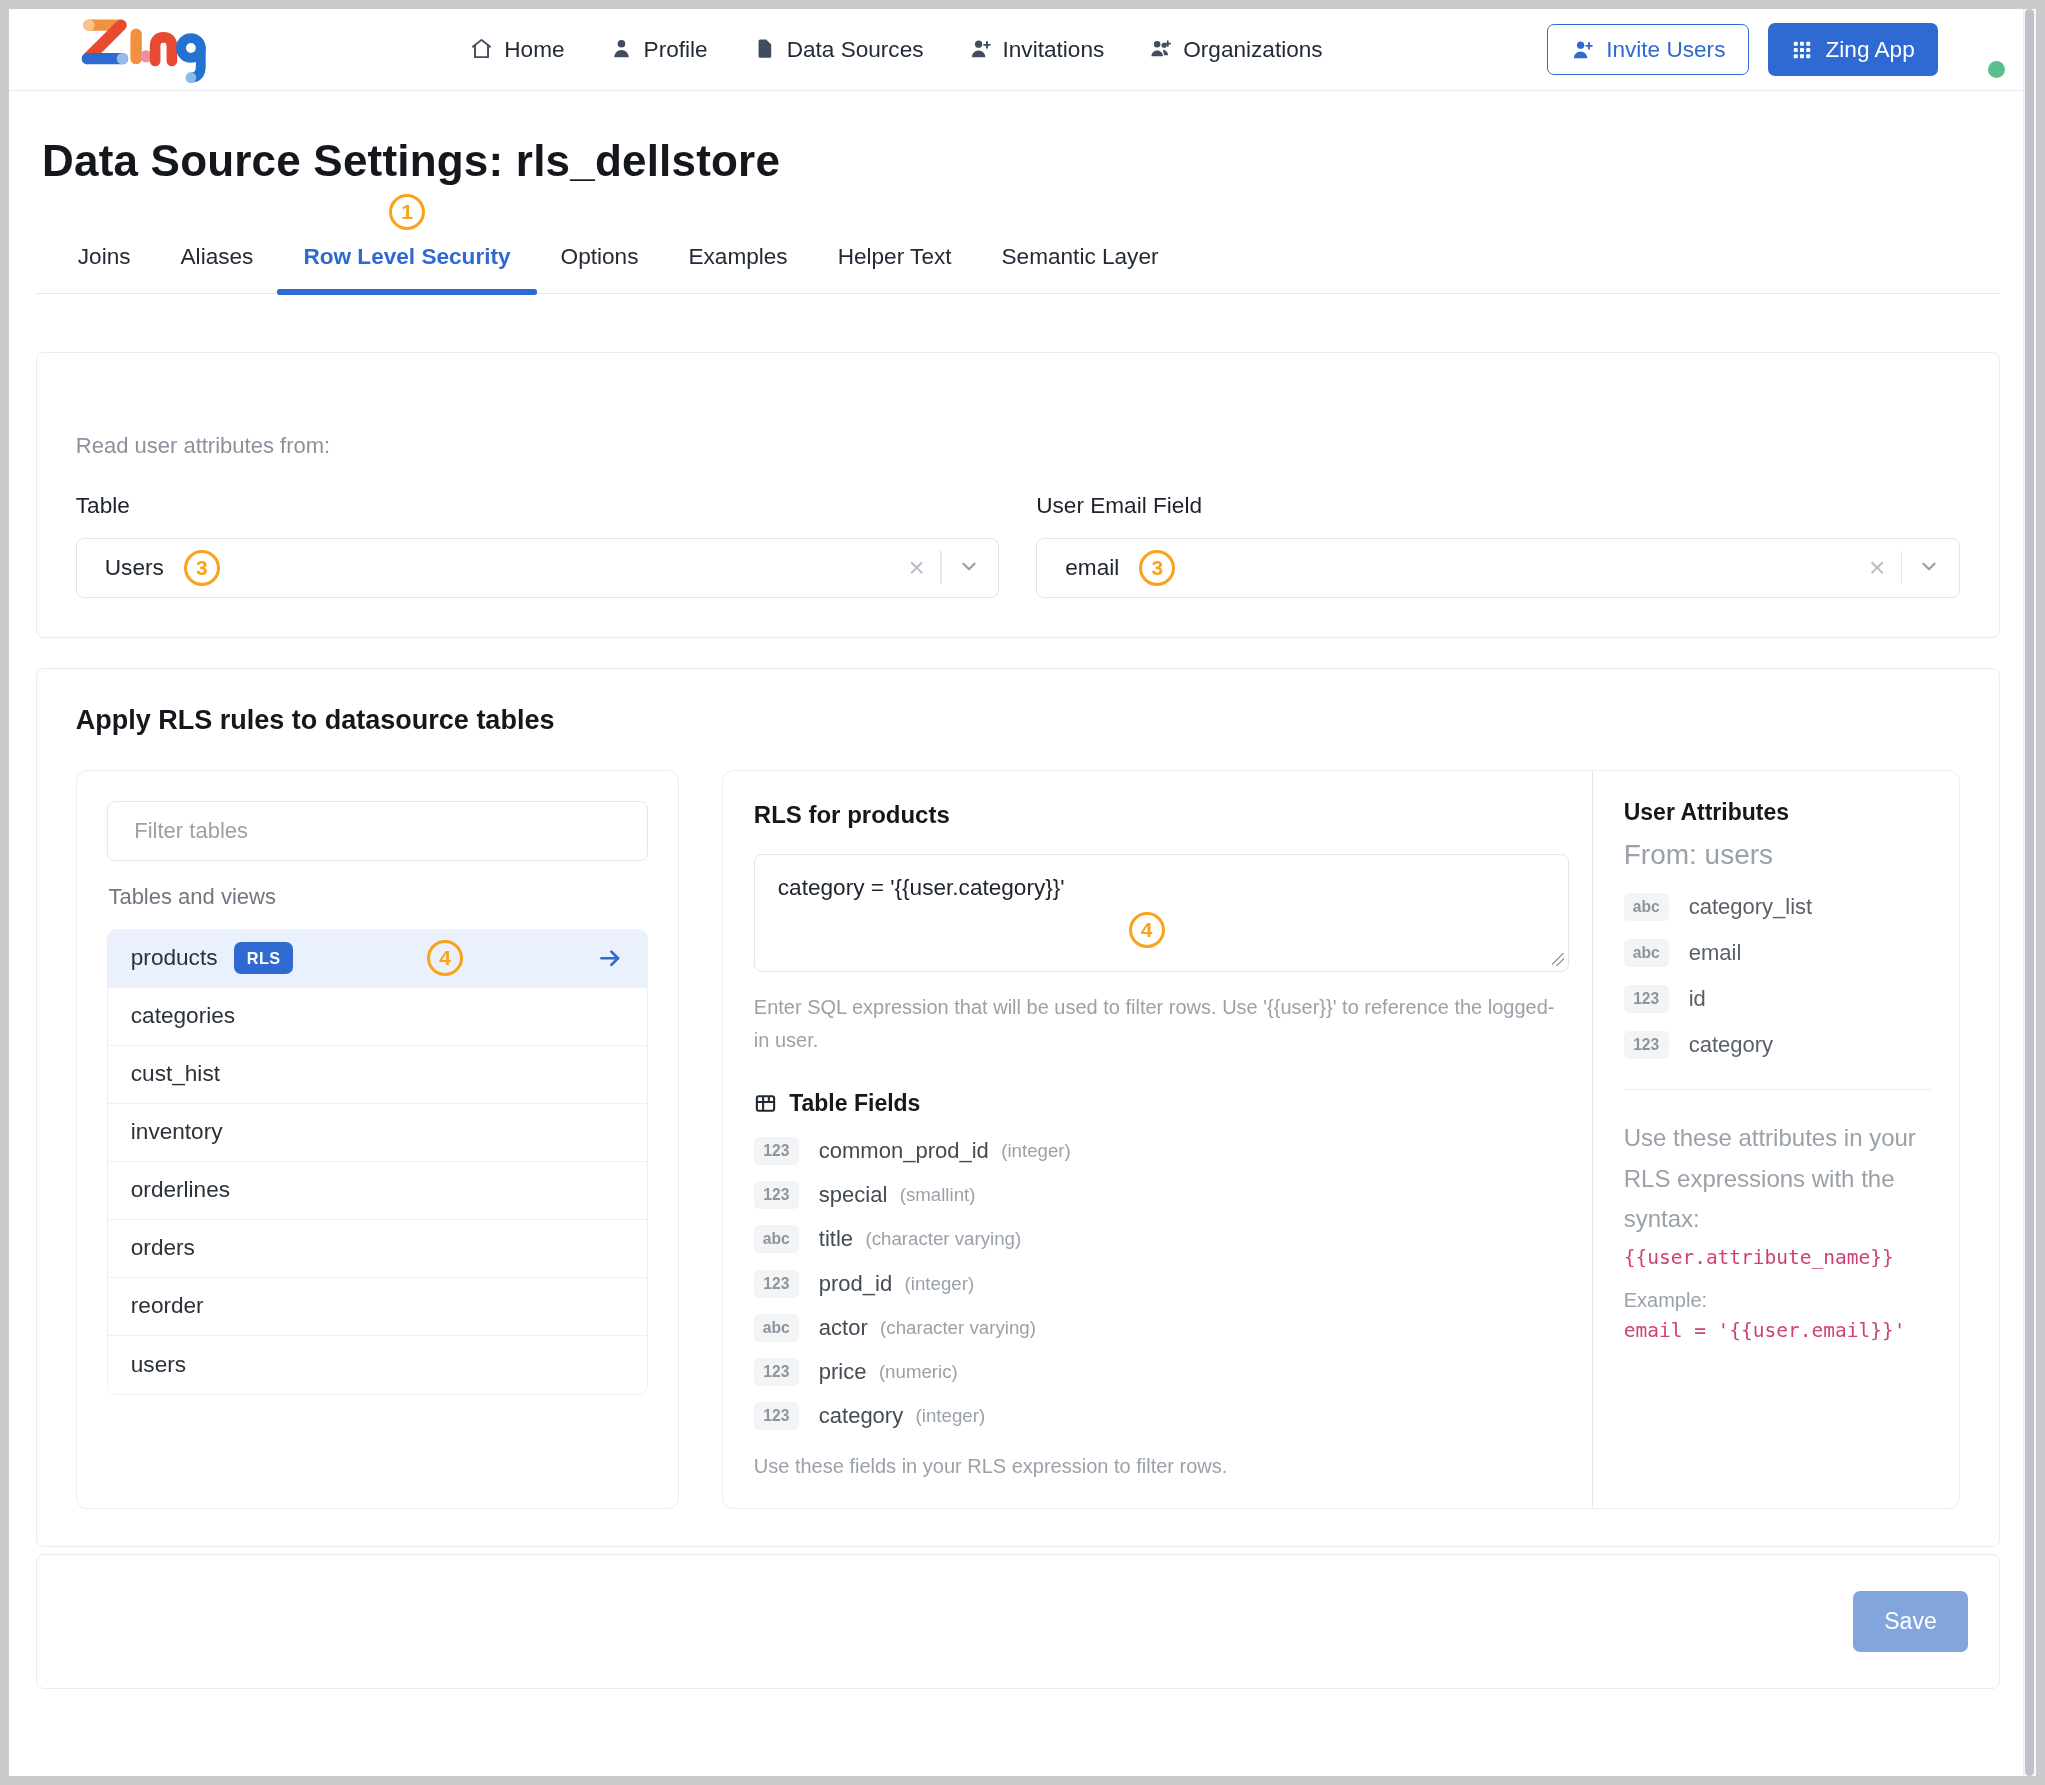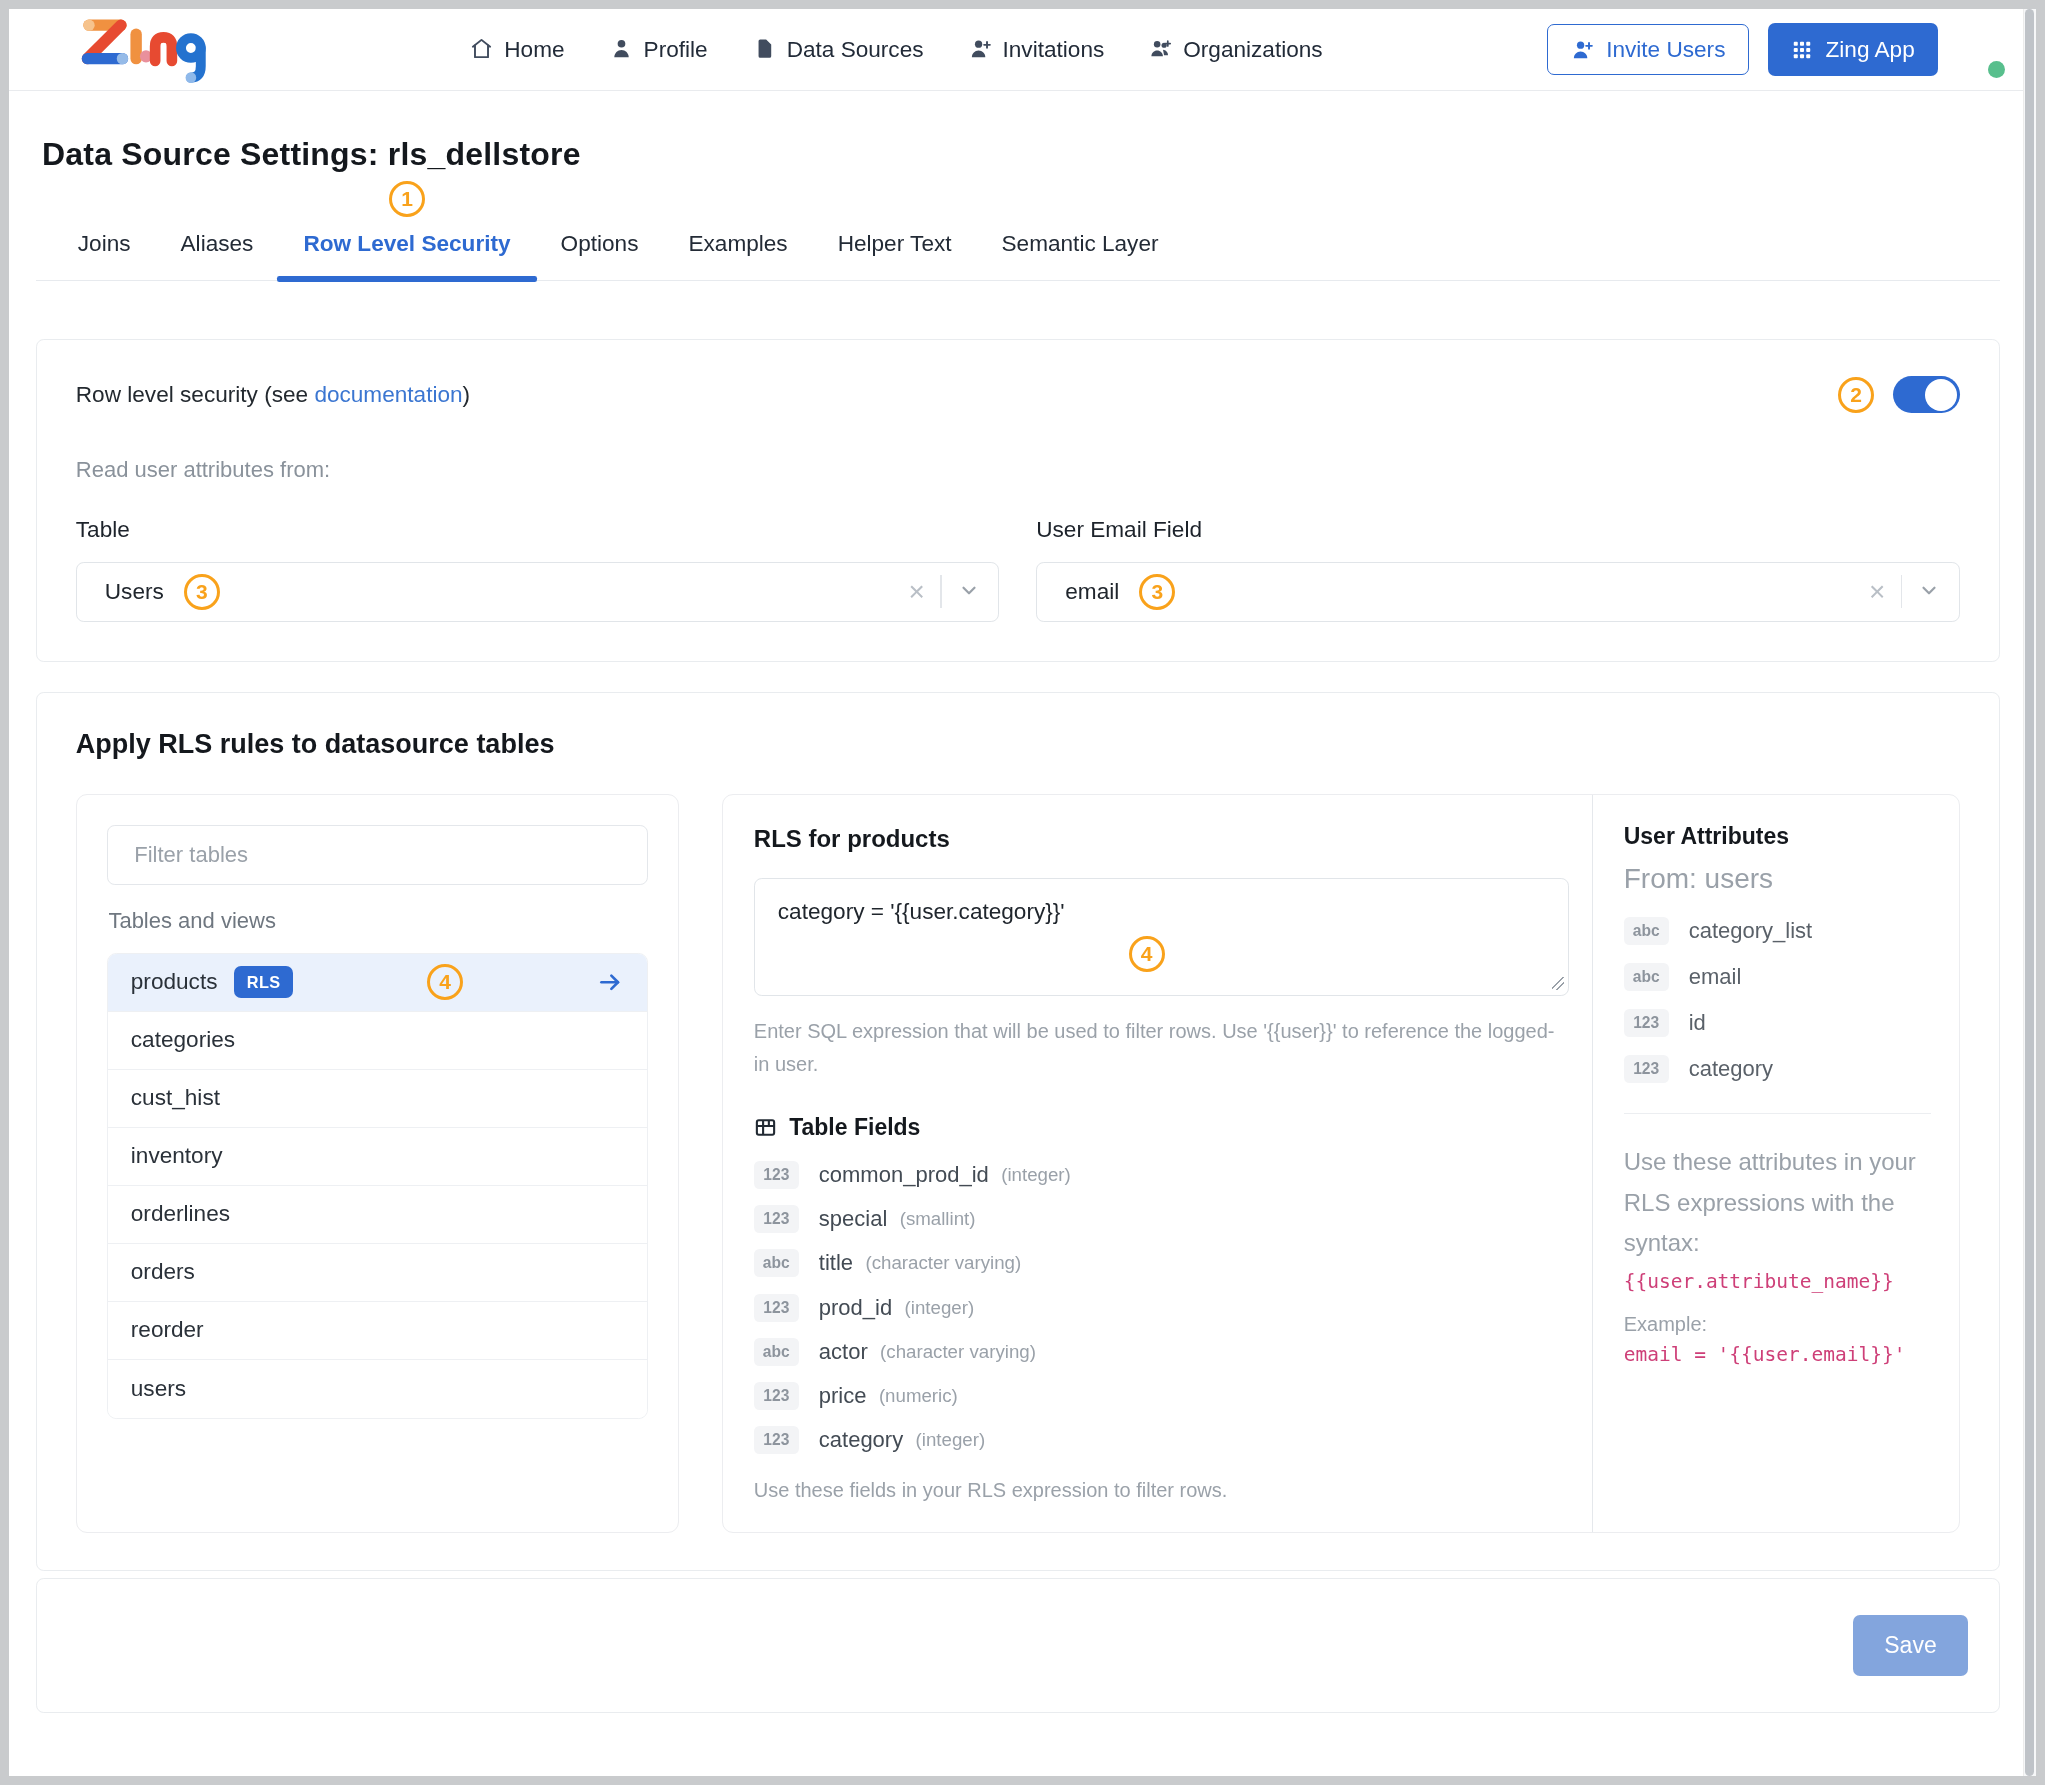--- a/index.html
+++ b/index.html
@@ -16,21 +16,21 @@
   .navlink svg { width:23px; height:23px; color:#414c5e; }
   .nav-right { margin-left:auto; display:flex; align-items:center; }
   .btn-outline { display:flex; align-items:center; gap:12.4px; border:1.6px solid var(--primary); color:var(--primary); background:#fff; border-radius:7px; height:51px; padding:0 23px; font-size:22.6px; font-weight:500; cursor:pointer; }
   .btn-outline svg { width:23px; height:23px; }
   .btn-solid { display:flex; align-items:center; gap:12.4px; border:none; color:#fff; background:var(--primary); border-radius:7px; height:53px; padding:0 23px; font-size:22.6px; font-weight:500; margin-left:18.7px; cursor:pointer; }
   .btn-solid svg { width:22px; height:22px; }
   .green-dot { width:17px; height:17px; border-radius:50%; background:var(--green-dot); margin-left:50px; margin-top:40px; }
 
   
   main { padding:0 36px 0 26.5px; }
-  .page-title { font-size:32px; font-weight:700; color:#14181d; margin:45px 0 0 6.2px; letter-spacing:0.2px; }
+  .page-title { font-size:44px; font-weight:700; color:#14181d; margin:45px 0 0 6.2px; letter-spacing:0.2px; }
 
   .tabs { display:flex; gap:50px; padding-left:42px; margin-top:58px; border-bottom:1.6px solid #e7eaee; }
   .tab { position:relative; font-size:22.6px; font-weight:500; color:#232b36; padding-bottom:23px; cursor:pointer; white-space:nowrap; }
   .tab.active { color:var(--primary); font-weight:600; }
   .tab.active::after { content:""; position:absolute; left:-26.5px; right:-26.5px; bottom:-1.6px; height:6.2px; background:var(--primary); border-radius:2.3px; }
   .tab .num-circle { position:absolute; top:-50px; left:50%; transform:translateX(-50%); }
 
   .num-circle { display:inline-flex; align-items:center; justify-content:center; width:36px; height:36px; border:3.9px solid var(--accent-orange); border-radius:50%; color:var(--accent-orange); font-size:21px; font-weight:700; background:transparent; flex:none; }
 
   .card { border:0.8px solid #e9ecef; border-radius:7.8px; background:#fff; }
@@ -206,31 +206,20 @@
         <span class="num-circle">1</span>
         <span>Row Level Security</span>
       </span>
       <span class="tab">Options</span>
       <span class="tab">Examples</span>
       <span class="tab">Helper Text</span>
       <span class="tab">Semantic Layer</span>
     </div>
 
     <section class="card card-rls">
-      <div class="rls-head-row">
-        <div class="rls-head">
-          <span>Row level security (see </span><a href="#">documentation</a><span>)</span>
-        </div>
-        <div class="toggle-wrap">
-          <span class="num-circle">2</span>
-          <span class="switch on" id="rls-toggle">
-              <span class="knob"></span>
-            </span>
-        </div>
-      </div>
 
       <div class="read-from">Read user attributes from:</div>
 
       <div class="select-grid">
         <div>
           <div class="field-label">Table</div>
           <div class="select">
             <span class="value">Users</span>
             <span class="num-circle">3</span>
             <span class="clear">×</span>

